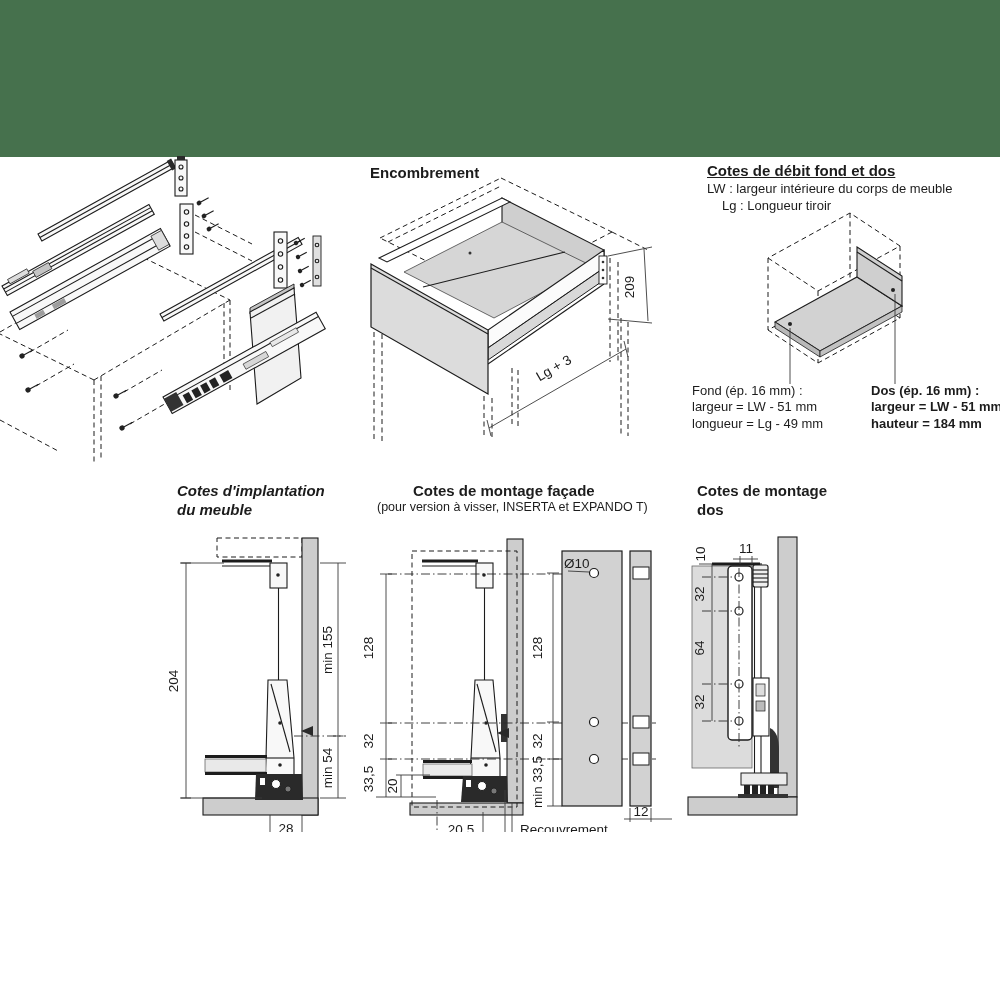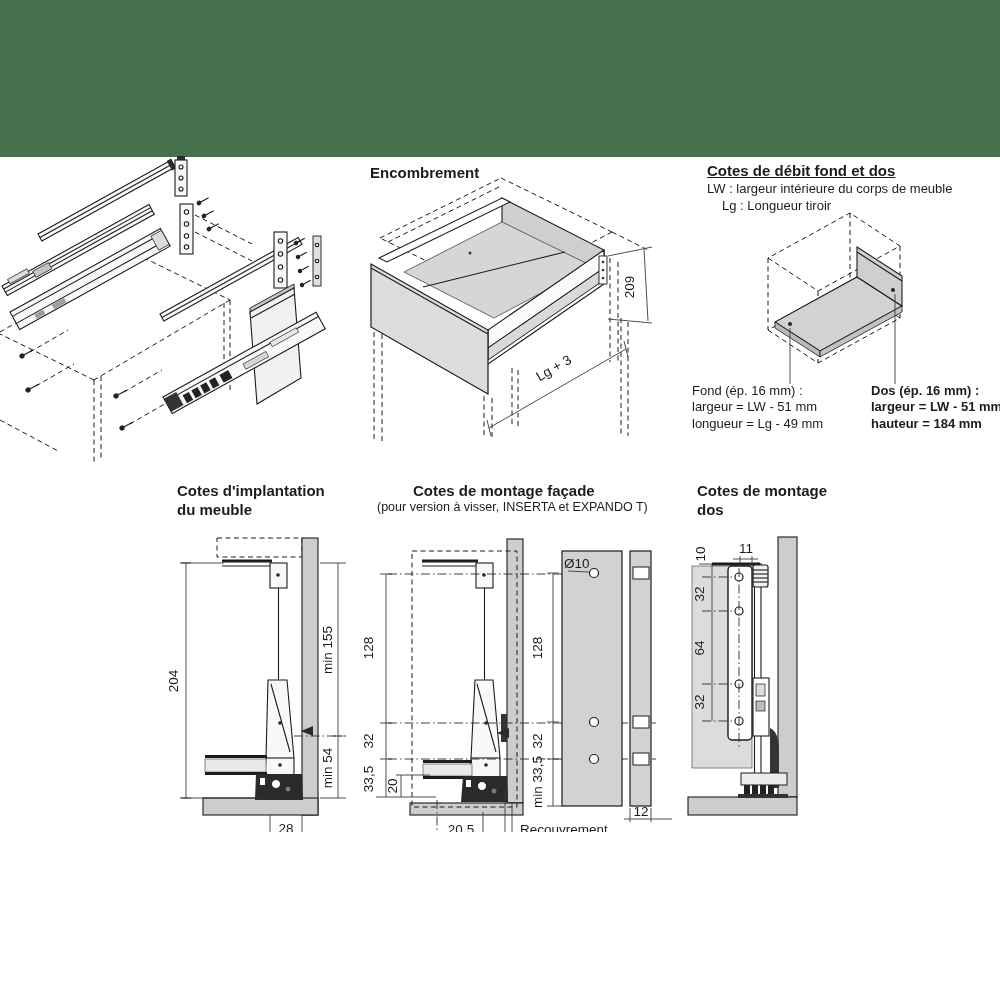--- a/index.html
+++ b/index.html
@@ -40,21 +40,21 @@
     <div>Fond (ép. 16 mm) :</div>
     <div>largeur = LW - 51 mm</div>
     <div>longueur = Lg - 49 mm</div>
   </div>
   <div class="txt body13" style="left:871px;top:383px;font-weight:bold;">
     <div>Dos (ép. 16 mm) :</div>
     <div>largeur = LW - 51 mm</div>
     <div>hauteur = 184 mm</div>
   </div>
 
-  <div class="txt title" style="left:177px;top:481px;">
+  <div class="txt title" style="left:177px;top:481px;font-style:italic;">
     <div>Cotes d'implantation</div>
     <div>du meuble</div>
   </div>
 
   <div class="txt title" style="left:377px;top:481px;margin-left:36px;">Cotes de montage façade</div>
   <div class="txt title" style="left:697px;top:481px;">
     <div>Cotes de montage</div>
     <div>dos</div>
   </div>
 

